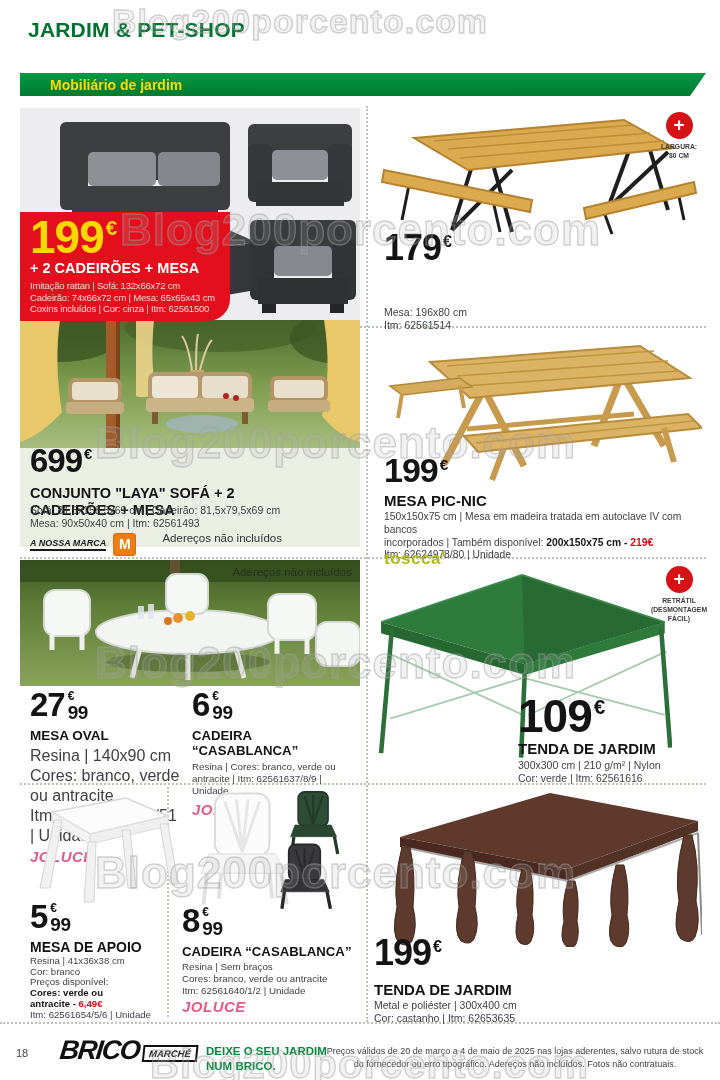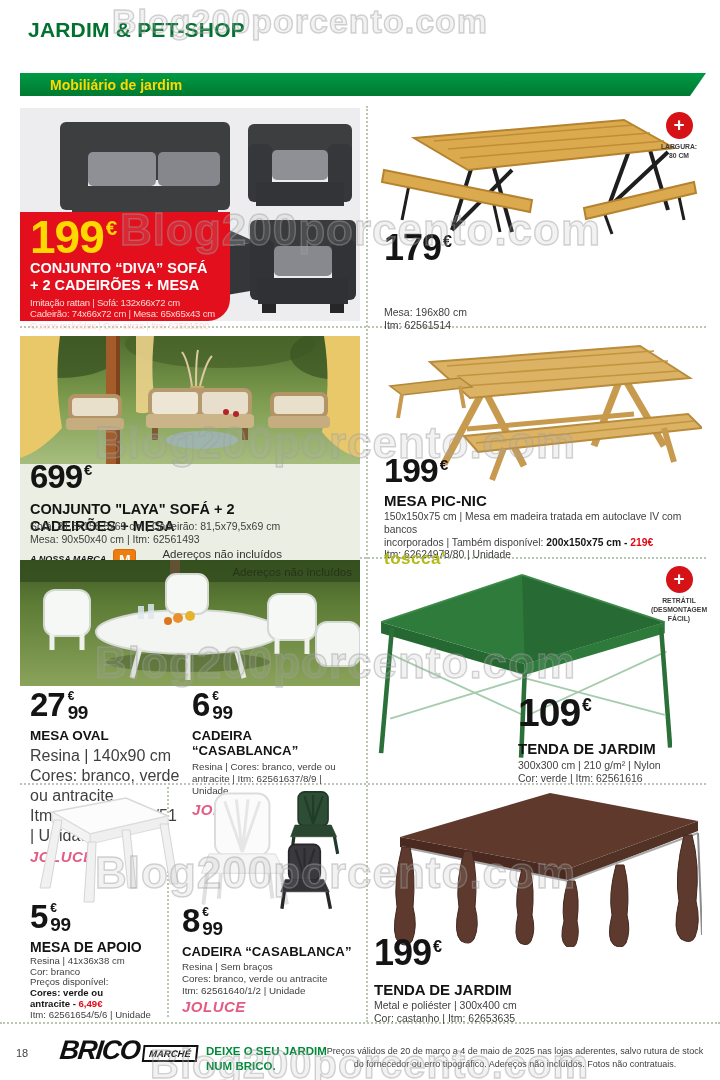--- a/index.html
+++ b/index.html
@@ -113,21 +113,20 @@
         <rect x="12" y="84" width="14" height="9" fill="#252628"></rect>
           <rect x="80" y="84" width="14" height="9" fill="#252628"></rect>
       </g>
     </svg>
     <div class="redblock">
       <div class="price yellow" style="font-size:46px;">
         <span>199</span>
           <span class="eur">€</span>
       </div>
       <div class="name" style="color:#fff;font-size:14.5px;">
-        <div>CONJUNTO “DIVA” SOFÁ</div>
         <div>+ 2 CADEIRÕES + MESA</div>
       </div>
       <div class="d" style="color:#ffd9d4;font-size:9.5px;">
         <div>Imitação rattan | Sofá: 132x66x72 cm</div>
         <div>Cadeirão: 74x66x72 cm | Mesa: 65x65x43 cm</div>
         <div>Coxins incluídos | Cor: cinza | Itm: 62561500</div>
       </div>
     </div>
   </div>
 
@@ -164,21 +163,21 @@
     <div class="price" style="font-size:36px;left:12px;top:124px;position:absolute;">
       <span>179</span>
         <span class="eur">€</span>
     </div>
     <div class="d abs" style="left:12px;top:198px;font-size:10.5px;">
       <div>Mesa: 196x80 cm</div>
       <div>Itm: 62561514</div>
     </div>
   </div>
 
-  <div class="abs" style="left:20px;top:336px;width:270px;height:227px;">
+  <div class="abs" style="left:20px;top:320px;width:270px;height:227px;">
     <svg viewBox="0 0 340 128" width="340" height="128" preserveAspectRatio="none">
       <defs>
           <linearGradient id="gg" x1="0" y1="0" x2="0" y2="1">
         <stop offset="0" stop-color="#4e6c2e"></stop>
             <stop offset=".5" stop-color="#7d9c4e"></stop>
             <stop offset="1" stop-color="#a7bd7e"></stop>
       </linearGradient>
         </defs>
       <rect width="340" height="128" fill="url(#gg)"></rect>
       <ellipse cx="40" cy="16" rx="60" ry="26" fill="#3c5523" opacity=".8"></ellipse>
@@ -355,21 +354,21 @@
       </g>
     </svg>
     <div class="badge" style="left:276px;top:6px;">
       <div class="circle">+</div>
       <div class="bl">
         <div>RETRÁTIL</div>
         <div>(DESMONTAGEM</div>
         <div>FÁCIL)</div>
       </div>
     </div>
-    <div class="price abs" style="font-size:39px;left:146px;top:136px;z-index:5;">
+    <div class="price abs" style="font-size:46px;left:146px;top:136px;z-index:5;">
       <span>109</span>
         <span class="eur">€</span>
     </div>
     <div class="name abs" style="left:146px;top:180px;font-size:15px;z-index:5;">TENDA DE JARDIM</div>
     <div class="d abs" style="left:146px;top:199px;font-size:10.5px;z-index:5;">
       <div>300x300 cm | 210 g/m² | Nylon</div>
       <div>Cor: verde | Itm: 62561616</div>
     </div>
   </div>
 

